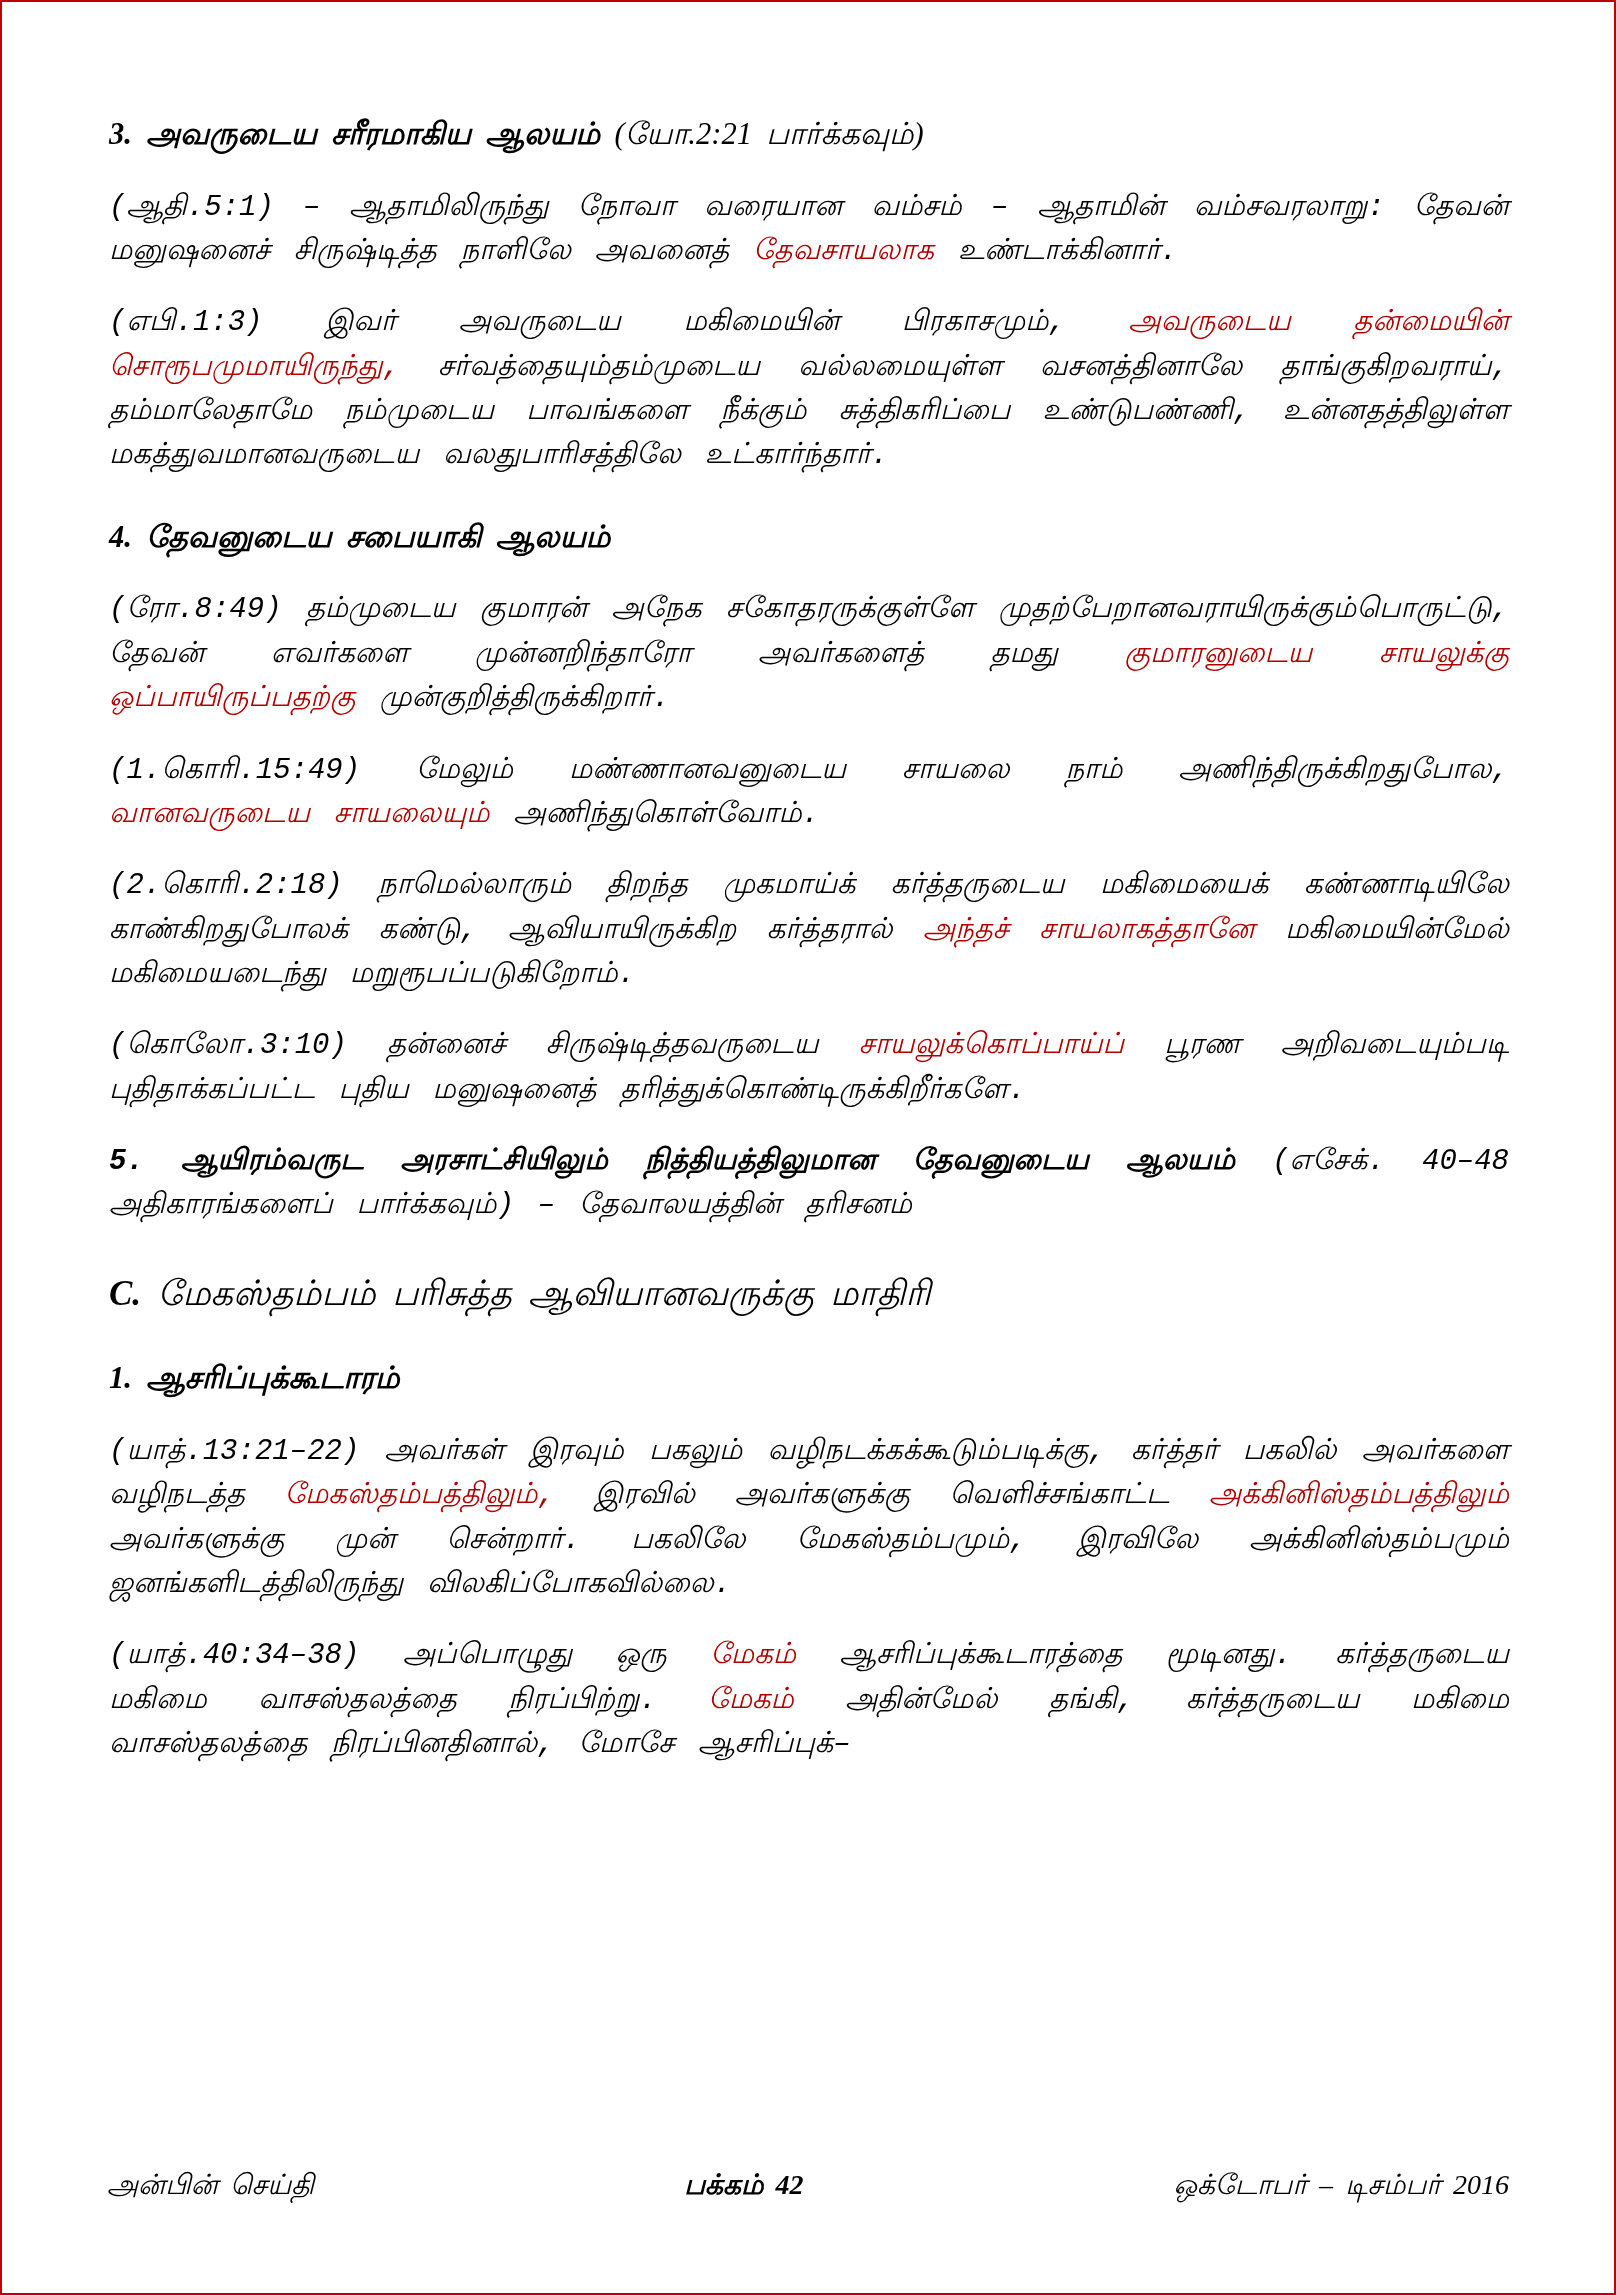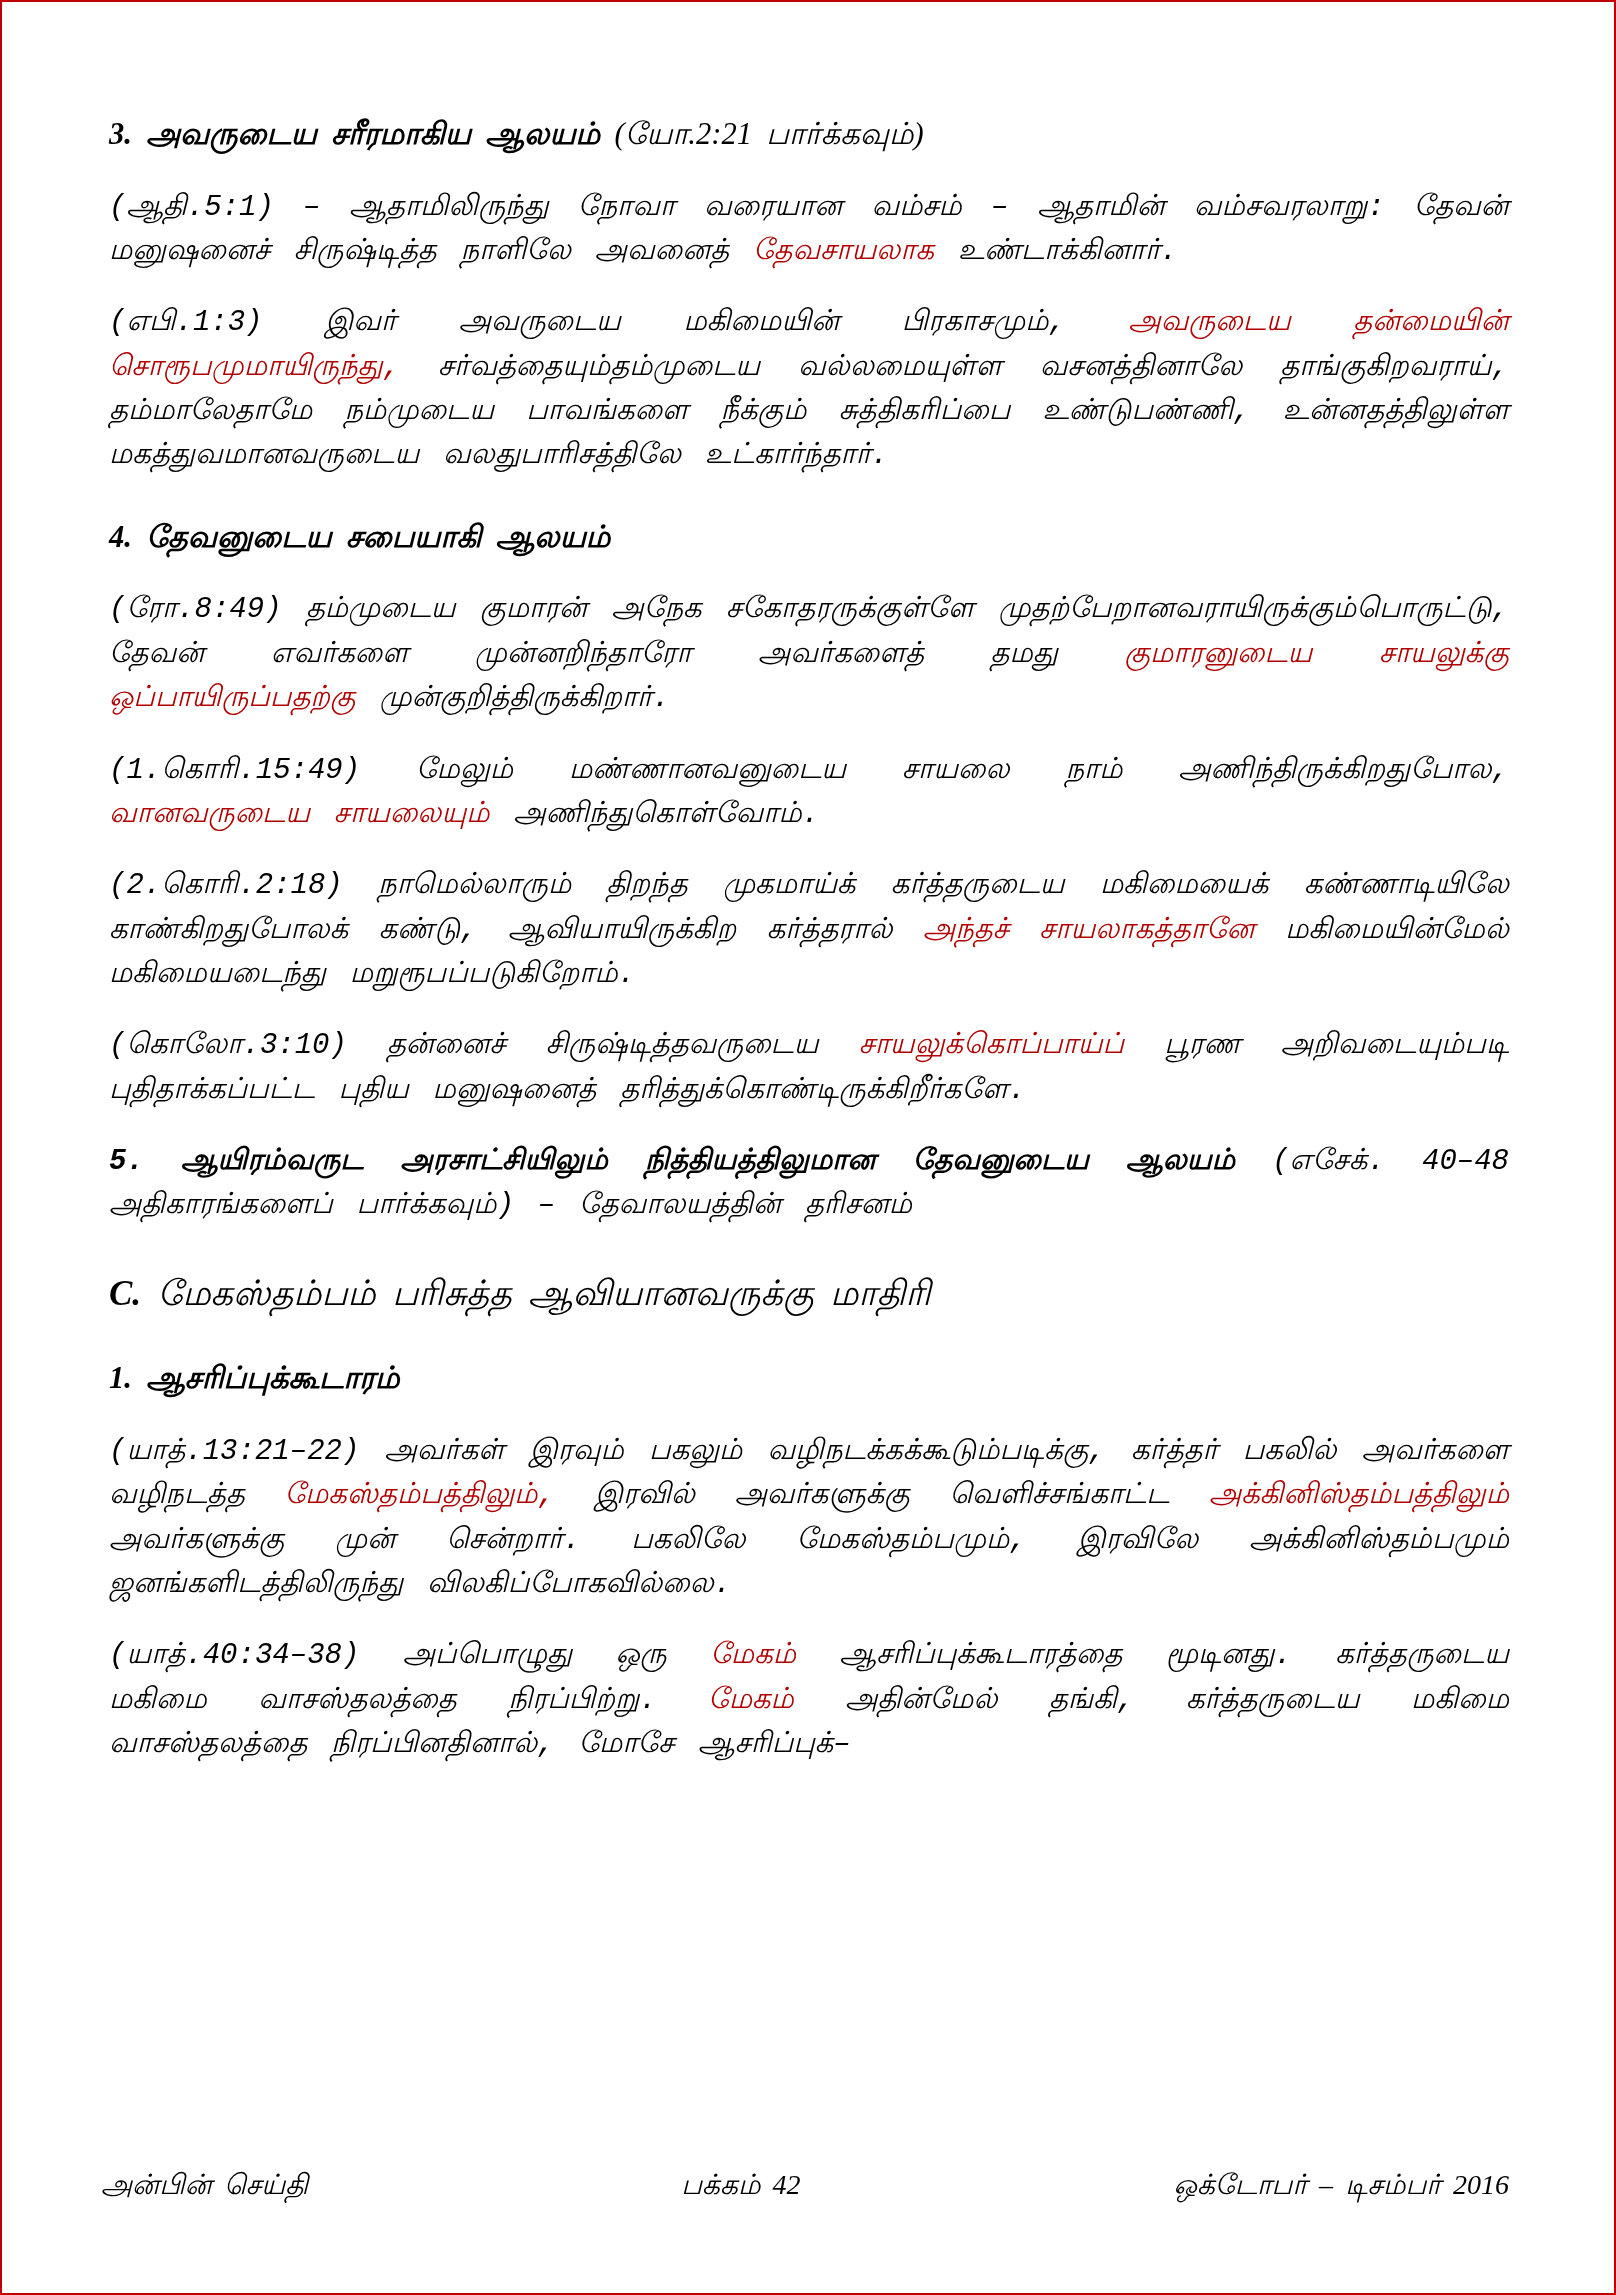--- a/index.html
+++ b/index.html
@@ -42,29 +42,29 @@
     font-weight:700;
     font-size:35px;
     margin:38px 0 30px 0;
   }
   .para{font-weight:400;font-family:Liberation Mono, monospace;}
   .run-red{color:var(--accent-red);}
   .run-bold{font-weight:700;}
   .run-plain{font-weight:400;}
   .footer{
     position:absolute;
-    left:99px;right:105px;bottom:89px;
+    left:105px;right:105px;bottom:89px;
     display:flex;
     justify-content:space-between;
     align-items:baseline;
     font-size:28px;
     font-style:italic;
     word-spacing:0.18em;
   }
-  .footer .f-center{flex:0 0 auto;text-align:right;}
+  .footer .f-center{flex:0 0 auto;text-align:right;font-weight:bold;}
   .footer .f-left{flex:0 0 auto;}
   .footer .f-right{flex:0 0 auto;text-align:center;}
 </style>
 </head>
 <body>
 
 <div class="page">
 
   <div class="block h-num"><span class="run run-bold">3.  அவருடைய சரீரமாகிய ஆலயம் </span><span class="run run-plain">(யோ.2:21 பார்க்கவும்)</span></div>
   <div class="block para"><span class="run run-plain">(ஆதி.5:1) – ஆதாமிலிருந்து நோவா வரையான வம்சம் – ஆதாமின் வம்சவரலாறு: தேவன் மனுஷனைச் சிருஷ்டித்த நாளிலே அவனைத் </span><span class="run run-red">தேவசாயலாக</span><span class="run run-plain"> உண்டாக்கினார்.</span></div>

